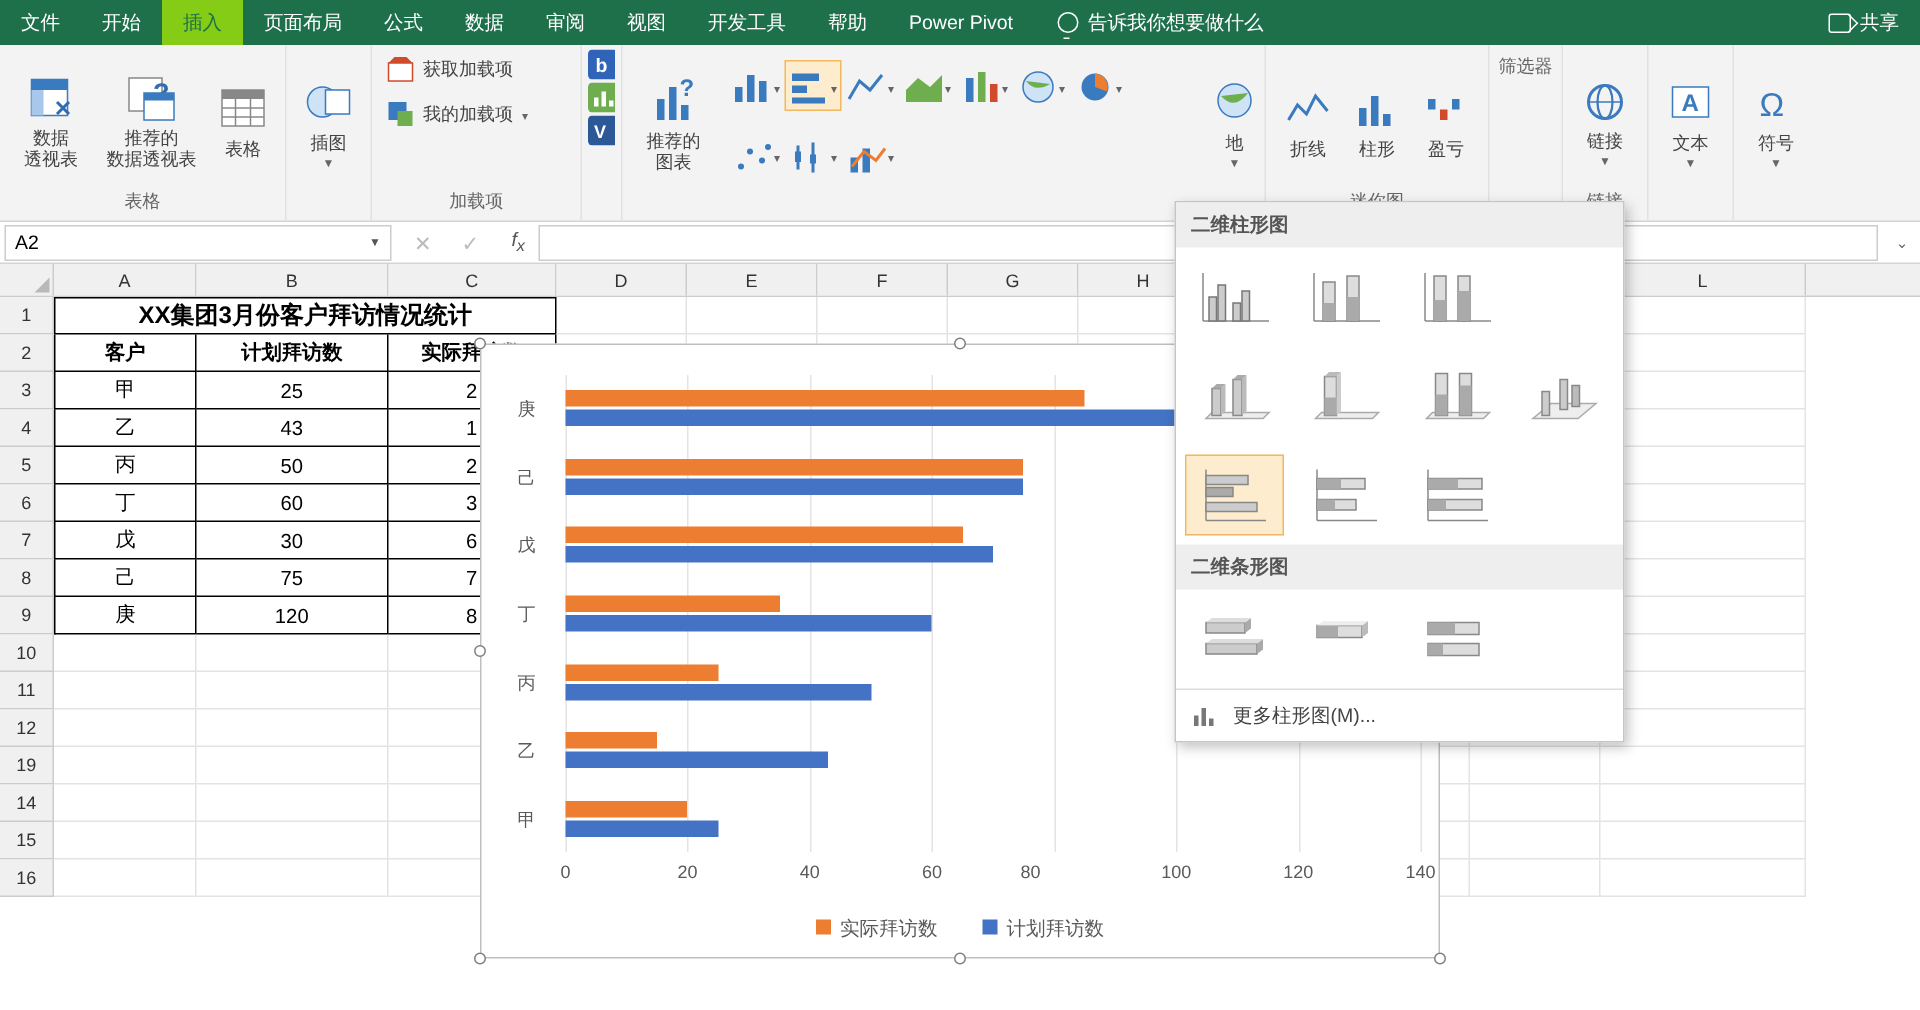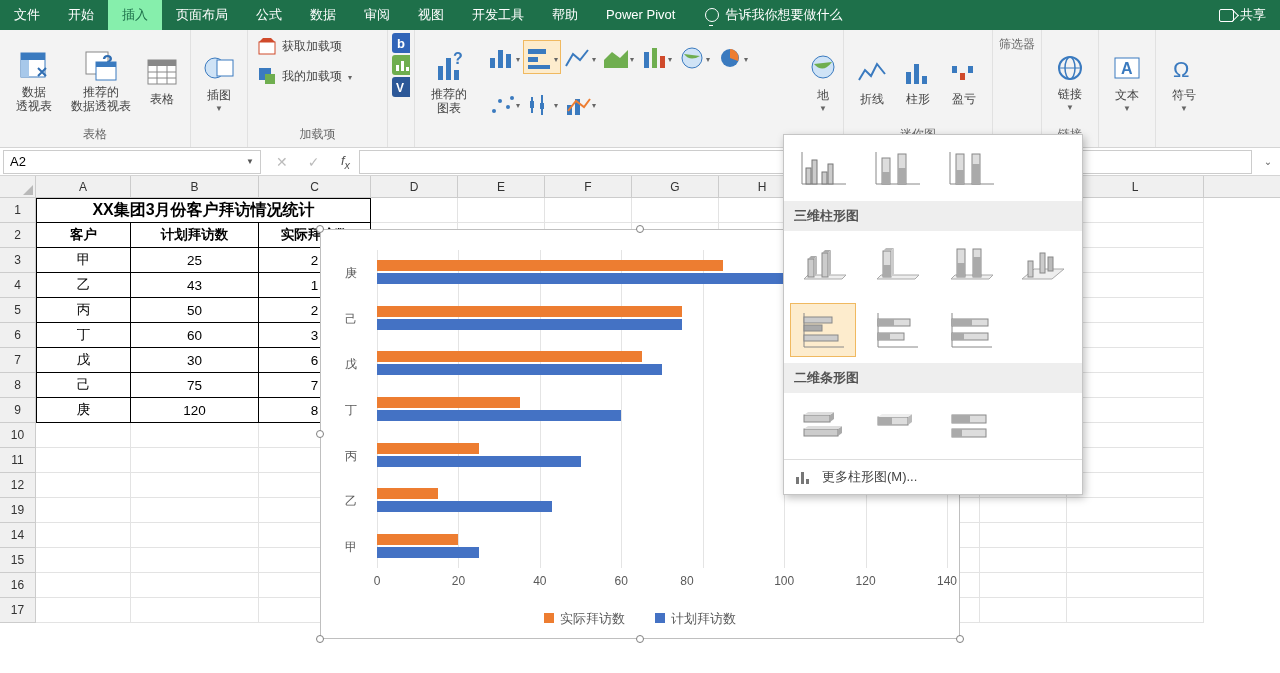--- a/index.html
+++ b/index.html
@@ -1,21 +1,21 @@
 <!DOCTYPE html>
 <html><head>
 <meta charset="utf-8">
 <style>
   * { box-sizing: border-box; margin: 0; padding: 0; font-family: "Microsoft YaHei", "Segoe UI", sans-serif; }
   body { background: #fff; width: 1280px; height: 673px; overflow: hidden; position: relative; }
 
   
   .tabstrip { background:#1e704a; height:30px; display:flex; align-items:center; color:#fff; font-size:13px; }
   .tabstrip .tab { padding:0 14px; height:30px; line-height:30px; cursor:pointer; }
-  .tabstrip .tab.active { background:#86efac; color:#1e704a; }
+  .tabstrip .tab.active { background:#84cc16; color:#1e704a; }
   .tabstrip .tell { display:flex; align-items:center; gap:6px; padding:0 12px; margin-left:4px; }
   .tabstrip .spacer { flex:1; }
   .tabstrip .share { display:flex; align-items:center; gap:6px; padding:0 14px; }
   .bulb { width:14px; height:14px; border:1.5px solid #fff; border-radius:50%; position:relative; }
   .bulb::after { content:""; position:absolute; width:4px; height:4px; border-bottom:1.5px solid #fff; left:3px; top:12px;}
   .share-ico { width:15px; height:13px; border:1.5px solid #fff; border-radius:2px; position:relative;}
   .share-ico::after { content:""; position:absolute; width:8px; height:8px; border-top:1.5px solid #fff; border-right:1.5px solid #fff; transform:rotate(45deg); right:-4px; top:1px; }
 
   
   .ribbon { height:118px; background:#f3f3f3; border-bottom:1px solid #d4d4d4; display:flex; position:relative; }
@@ -693,35 +693,20 @@
         <div class="cell" style="width: 87px;"></div>
         <div class="cell" style="width: 87px;"></div>
         <div class="cell" style="width: 87px;"></div>
         <div class="cell" style="width: 87px;"></div>
         <div class="cell" style="width: 87px;"></div>
         <div class="cell" style="width: 87px;"></div>
         <div class="cell" style="width: 87px;"></div>
         <div class="cell" style="width: 87px;"></div>
         <div class="cell" style="width: 137px;"></div>
       </div>
-      <div class="row">
-        <div class="rowhead">17</div>
-        <div class="cell" style="width: 95px;"></div>
-        <div class="cell" style="width: 128px;"></div>
-        <div class="cell" style="width: 112px;"></div>
-        <div class="cell" style="width: 87px;"></div>
-        <div class="cell" style="width: 87px;"></div>
-        <div class="cell" style="width: 87px;"></div>
-        <div class="cell" style="width: 87px;"></div>
-        <div class="cell" style="width: 87px;"></div>
-        <div class="cell" style="width: 87px;"></div>
-        <div class="cell" style="width: 87px;"></div>
-        <div class="cell" style="width: 87px;"></div>
-        <div class="cell" style="width: 137px;"></div>
-      </div>
     </div>
 
   <div class="chartobj">
     <div class="handle h-tl"></div>
     <div class="handle h-tm"></div>
     <div class="handle h-tr"></div>
     <div class="handle h-ml"></div>
     <div class="handle h-mr"></div>
     <div class="handle h-bl"></div>
     <div class="handle h-bm"></div>
@@ -785,20 +770,21 @@
         <div class="xtick" style="left: 407.143px;">100</div>
         <div class="xtick" style="left: 488.571px;">120</div>
         <div class="xtick" style="left: 570px;">140</div>
       </div>
     <div class="legend">
       <span><span class="sw o"></span><span>实际拜访数</span></span>
       <span><span class="sw b"></span><span>计划拜访数</span></span>
     </div>
 
     <div class="gallery">
+      <div class="gal-head">二维柱形图</div>
       <div class="gal-row">
         <div class="gal-item">
             <svg width="50" height="40">
               <line x1="4" y1="36" x2="48" y2="36" stroke="#888"></line>
               <line x1="4" y1="4" x2="4" y2="36" stroke="#888"></line>
               <rect x="8" y="20" width="5" height="16" class="thumb"></rect>
               <rect x="14" y="12" width="5" height="24" class="thumb"></rect>
               <rect x="24" y="24" width="5" height="12" class="thumb"></rect>
               <rect x="30" y="16" width="5" height="20" class="thumb"></rect>
             </svg>
@@ -817,21 +803,20 @@
             <svg width="50" height="40">
               <line x1="4" y1="36" x2="48" y2="36" stroke="#888"></line>
               <line x1="4" y1="4" x2="4" y2="36" stroke="#888"></line>
               <rect x="10" y="6" width="8" height="30" fill="#ddd" stroke="#888"></rect>
               <rect x="10" y="22" width="8" height="14" fill="#aaa"></rect>
               <rect x="26" y="6" width="8" height="30" fill="#ddd" stroke="#888"></rect>
               <rect x="26" y="16" width="8" height="20" fill="#aaa"></rect>
             </svg>
           </div>
       </div>
-      <div class="gal-head">三维柱形图</div>
       <div class="gal-row">
         <div class="gal-item">
             <svg width="50" height="42">
               <polygon points="6,36 44,36 48,32 10,32" fill="#eee" stroke="#aaa"></polygon>
               <rect x="10" y="16" width="6" height="18" fill="#ccc" stroke="#888"></rect>
               <polygon points="10,16 13,13 19,13 16,16" fill="#aaa"></polygon>
               <polygon points="16,16 19,13 19,31 16,34" fill="#bbb"></polygon>
               <rect x="24" y="10" width="6" height="24" fill="#ccc" stroke="#888"></rect>
               <polygon points="24,10 27,7 33,7 30,10" fill="#aaa"></polygon>
               <polygon points="30,10 33,7 33,31 30,34" fill="#bbb"></polygon>

